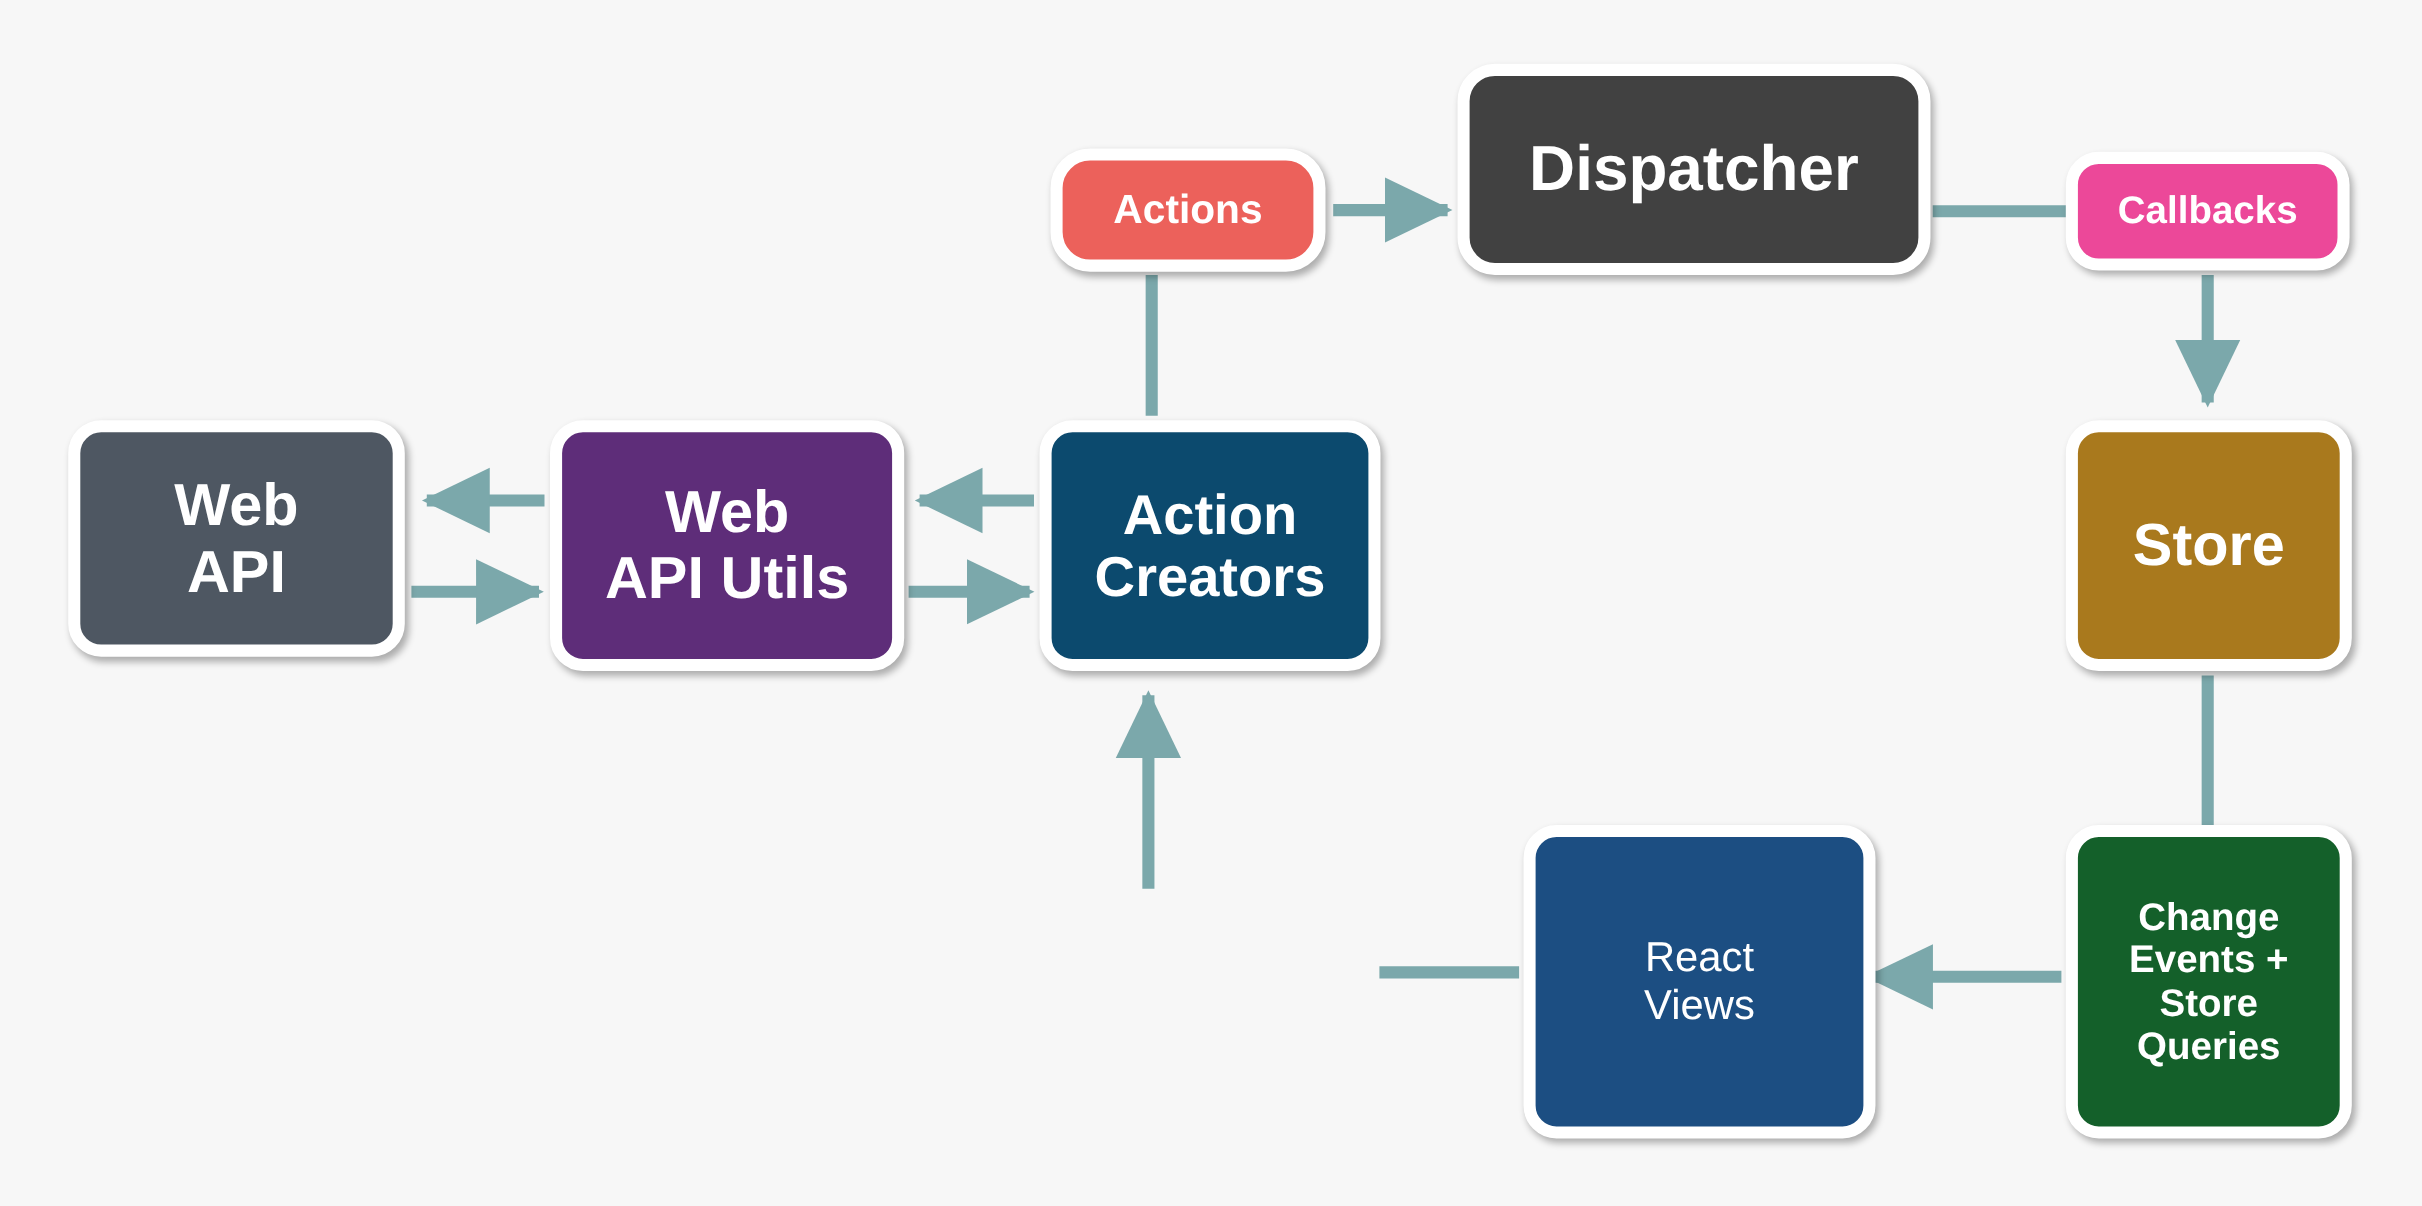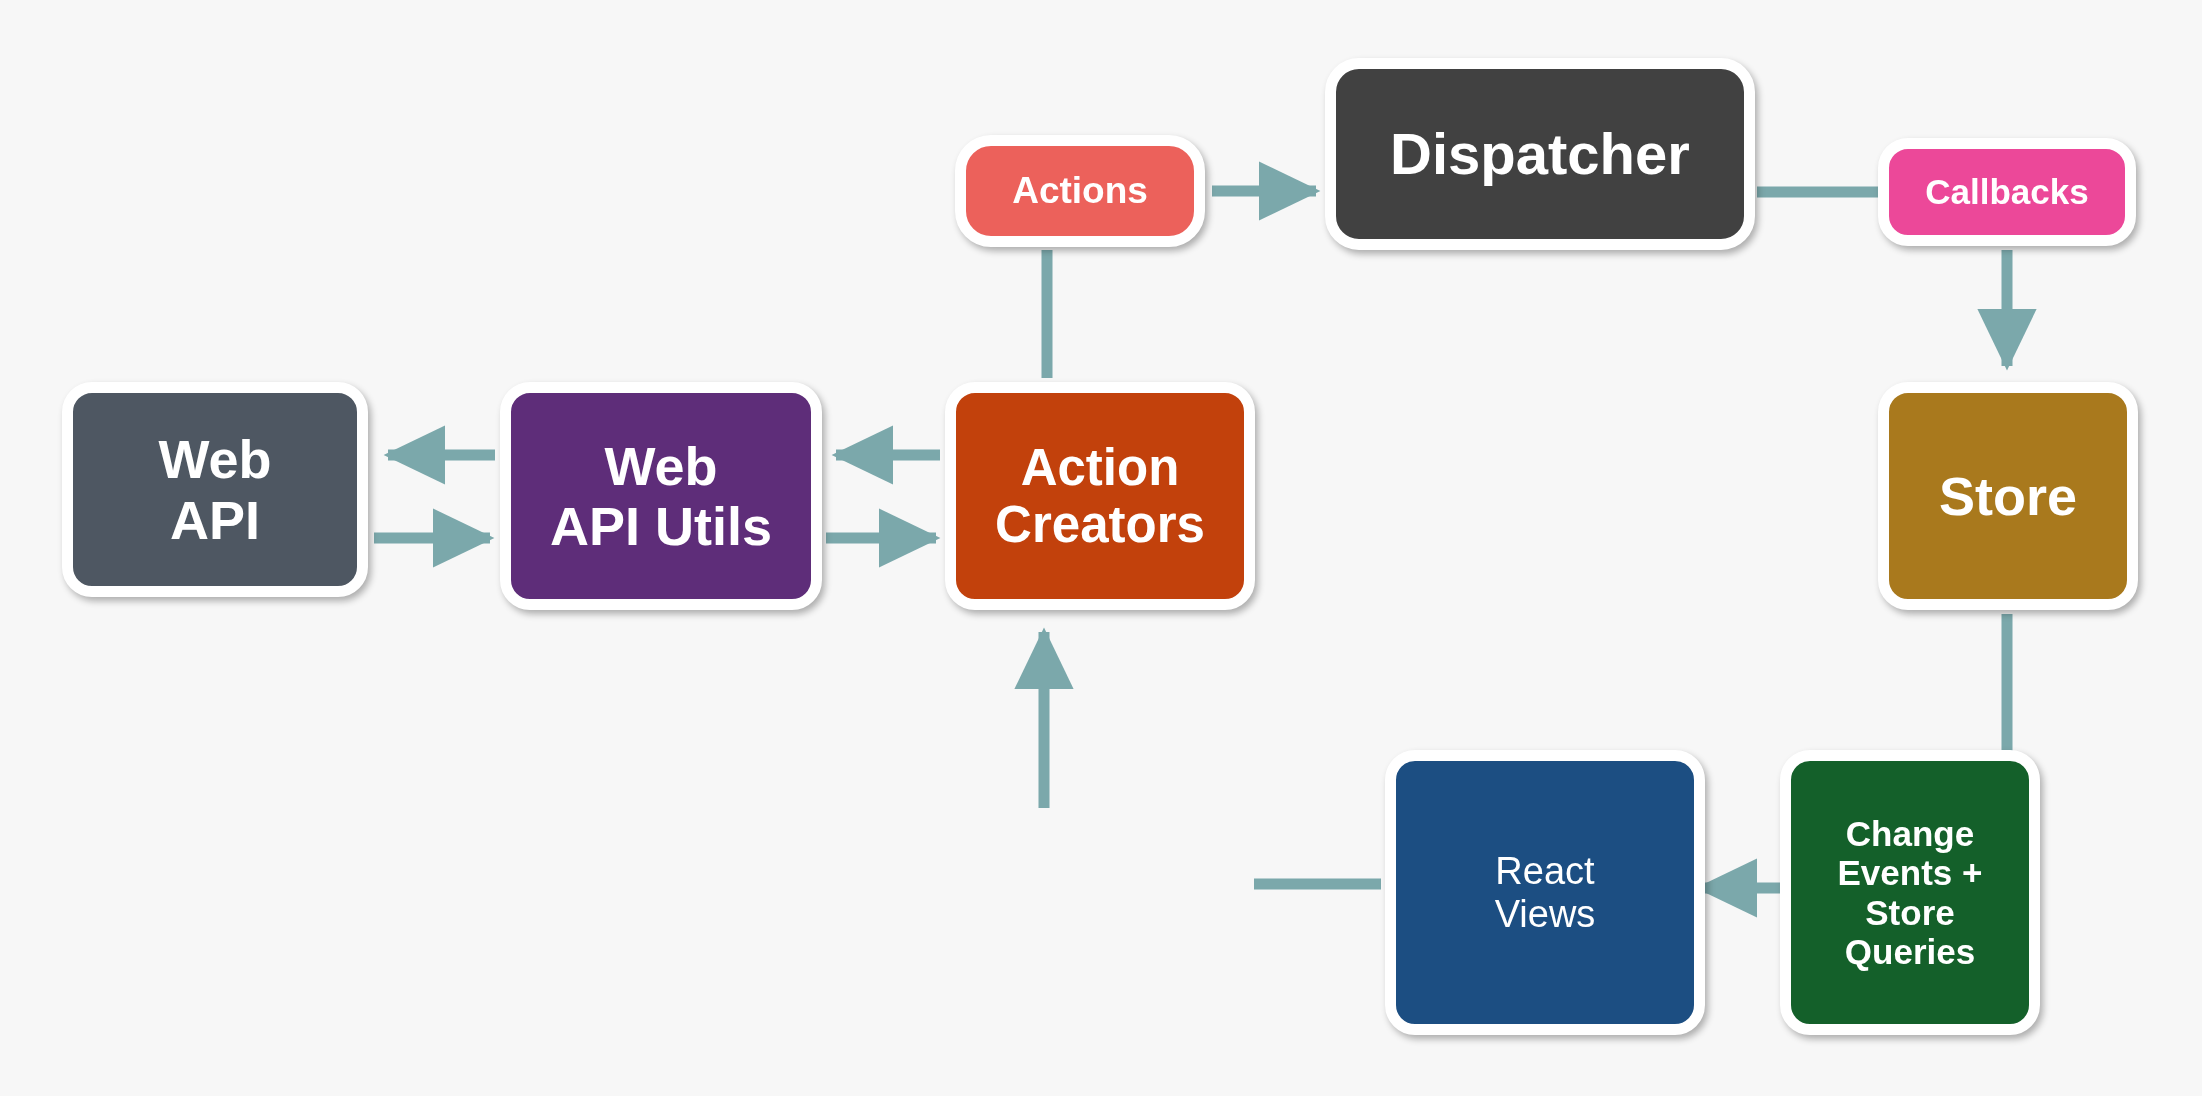--- a/index.html
+++ b/index.html
@@ -49,21 +49,21 @@
   
   .n-actions       { left:955px;  top:135px;  width:250px; height:112px; border-radius:36px; font-size:37px; font-weight:bold; }
   .n-dispatcher    { left:1325px; top:58px;   width:430px; height:192px; border-radius:34px; font-size:58px; font-weight:bold; }
   .n-callbacks     { left:1878px; top:138px;  width:258px; height:108px; border-radius:30px; font-size:35px; font-weight:bold; }
   .n-webapi        { left:62px;   top:382px;  width:306px; height:215px; border-radius:30px; font-size:54px; font-weight:bold; }
   .n-webapiutils   { left:500px;  top:382px;  width:322px; height:228px; border-radius:30px; font-size:54px; font-weight:bold; }
   .n-actioncreators{ left:945px;  top:382px;  width:310px; height:228px; border-radius:30px; font-size:51px; font-weight:bold; }
   .n-store         { left:1878px; top:382px;  width:260px; height:228px; border-radius:30px; font-size:54px; font-weight:bold; }
   .n-userinter     { left:950px;  top:808px;  width:305px; height:152px; border-radius:30px; font-size:37px; font-weight:bold; }
   .n-reactviews    { left:1385px; top:750px;  width:320px; height:285px; border-radius:30px; font-size:38px; font-weight:normal; }
-  .n-changeevents  { left:1780px; top:750px;  width:260px; height:285px; border-radius:30px; font-size:35px; font-weight:bold; }
+  .n-changeevents  { left:1878px; top:750px;  width:260px; height:285px; border-radius:30px; font-size:35px; font-weight:bold; }
 </style>
 </head>
 <body style="background: rgb(247, 247, 247);">
 
 <div id="canvas" style="background: rgb(247, 247, 247);">
 
   <svg id="edges" viewBox="0 0 2202 1096" width="2202" height="1096">
     <defs>
       <marker id="ah" markerWidth="6" markerHeight="6" refX="5.2" refY="3" orient="auto" markerUnits="strokeWidth">
         <path d="M0,0.3 L5.6,3 L0,5.7 z" fill="#7BA8AB"></path>
@@ -110,21 +110,21 @@
   <div class="node n-webapi" style="background: rgb(78, 87, 98); border-color: rgb(255, 255, 255);">
     <span class="label">Web
 API</span>
   </div>
 
   <div class="node n-webapiutils" style="background: rgb(94, 45, 121); border-color: rgb(255, 255, 255);">
     <span class="label">Web
 API Utils</span>
   </div>
 
-  <div class="node n-actioncreators" style="background: #c2410c; border-color: rgb(255, 255, 255);">
+  <div class="node n-actioncreators" style="background: #0c4a6e; border-color: rgb(255, 255, 255);">
     <span class="label">Action
 Creators</span>
   </div>
 
   <div class="node n-store" style="background: rgb(169, 121, 29); border-color: rgb(255, 255, 255);">
     <span class="label">Store</span>
   </div>
 
 
   <div class="node n-reactviews" style="background: rgb(28, 78, 130); border-color: rgb(255, 255, 255);">

